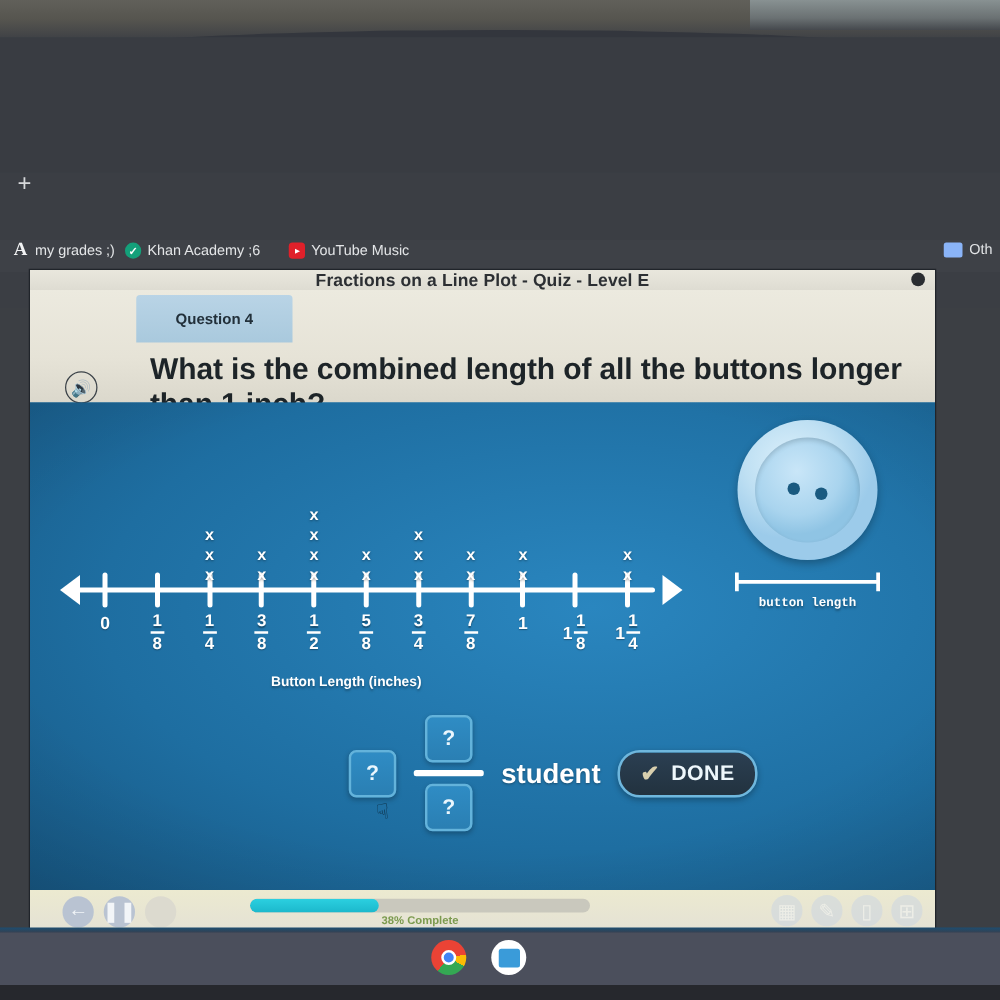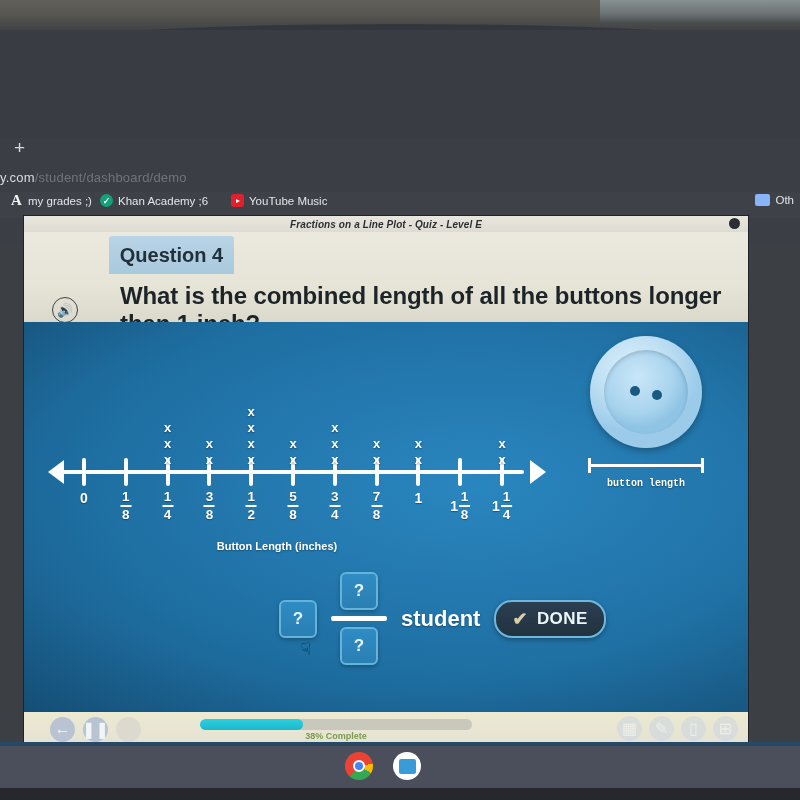--- a/index.html
+++ b/index.html
@@ -79,37 +79,37 @@
   .app {
     position: absolute; left: 24px; top: 216px; width: 724px; height: 530px;
     background: #1b6fa5; overflow: hidden;
     box-shadow: 0 0 0 1px #20242a;
   }
   .app-titlebar {
     position: relative; width: 100%; height: 16px;
     background: linear-gradient(180deg,#e9e7dd 0%, #dedcd2 100%);
     display: flex; align-items: center; justify-content: center;
   }
-  .app-title { font-size: 10px; font-weight: 700; color: #2c2f33; letter-spacing: .1px; font-style: italic; }
+  .app-title { font-size: 14px; font-weight: 700; color: #2c2f33; letter-spacing: .1px; }
   .title-dot {
     position: absolute; right: 8px; top: 2px; width: 11px; height: 11px;
     border-radius: 50%; background: #2a2d31;
   }
 
   .qheader {
     position: relative; width: 100%; height: 90px;
     background: linear-gradient(180deg,#eceadf 0%, #e6e3d7 60%, #dbd8cc 100%);
   }
   .qtag {
     position: absolute; left: 85px; top: 4px; width: 125px; height: 38px;
     background: linear-gradient(180deg,#b9d4e6 0%, #a9c9dd 100%);
     border-radius: 3px 3px 0 0;
     display: flex; align-items: center; justify-content: center;
   }
-  .qtag span { font-size: 20px; font-weight: 700; color: #22303a; }
+  .qtag span { font-size: 12px; font-weight: 700; color: #22303a; }
   .qrow {
     position: absolute; left: 28px; top: 50px; display: flex; align-items: center; gap: 10px;
   }
   .speaker {
     width: 26px; height: 26px; border-radius: 50%; border: 1.6px solid #3c4349;
     display: flex; align-items: center; justify-content: center; flex: 0 0 auto;
   }
   .spk-glyph { font-size: 13px; color: #2c3237; line-height: 1; }
   .qtext { font-size: 24px; font-weight: 700; color: #1d2428; letter-spacing: -.1px; margin-left: 32px; }
 
@@ -273,23 +273,20 @@
   <div class="bezel-top"></div>
 
   <div class="browser">
     <div class="tabstrip"></div>
     <div class="omnibox-row"></div>
     <div class="bookmarkbar"></div>
   </div>
 
   <div class="newtab-plus">+</div>
 
-  <div class="url-text">
-    <span>y.com</span><span class="url-dim">/student/dashboard/demo</span>
-  </div>
 
   <div class="bm" style="left:10px;">
     <span class="bm-ico ico-A">A</span>
     <span>my grades ;)</span>
   </div>
   <div class="bm" style="left:100px;">
     <span class="bm-ico ico-KA">✓</span>
     <span>Khan Academy ;6</span>
   </div>
   <div class="bm" style="left:231px;">

